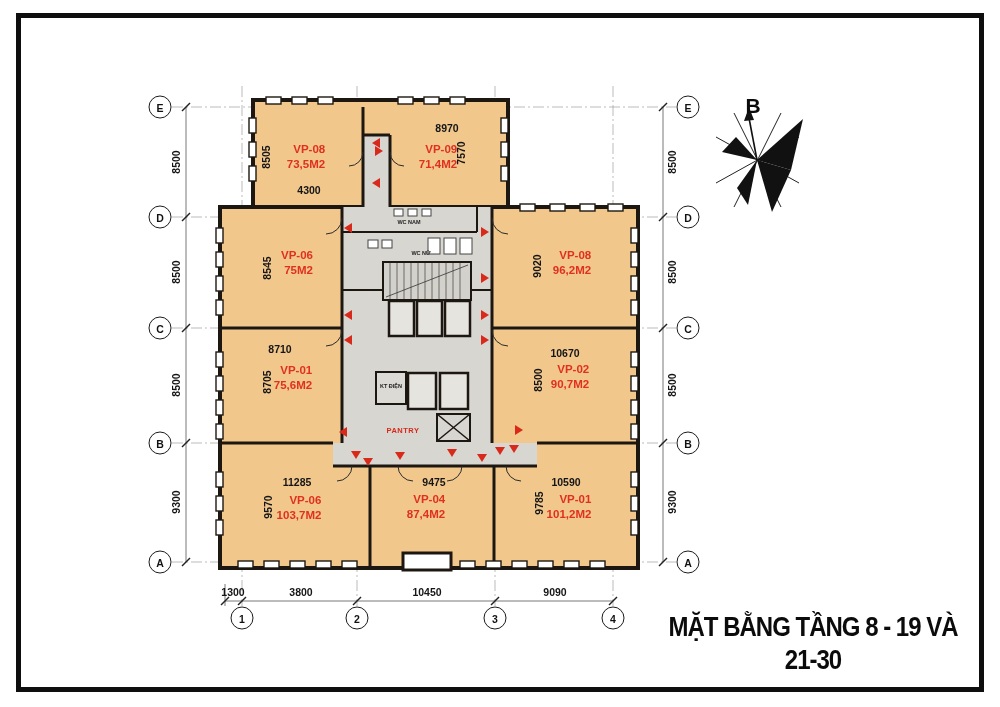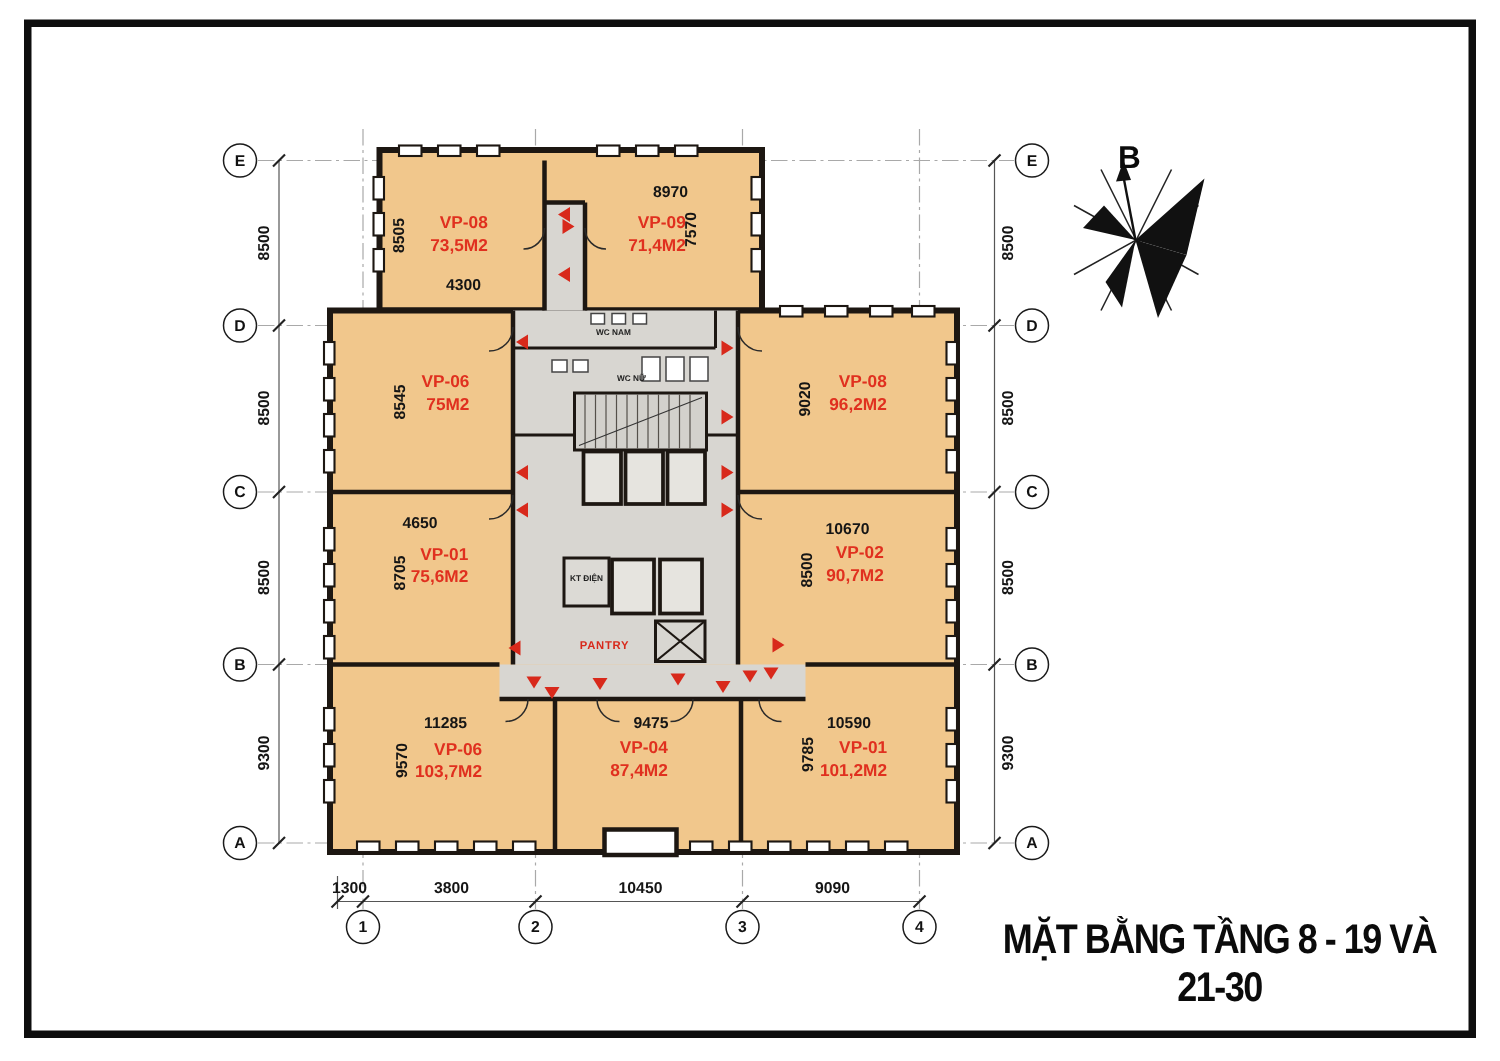--- a/index.html
+++ b/index.html
@@ -302,21 +302,21 @@
     <div>VP-01</div>
     <div>101,2M2</div>
   </div>
 
   <div class="lbl dim" style="left:309px;top:190px">4300</div>
   <div class="lbl dim dimv" style="left:266px;top:157px">8505</div>
   <div class="lbl dim" style="left:447px;top:128px">8970</div>
   <div class="lbl dim dimv" style="left:461px;top:153px">7570</div>
   <div class="lbl dim dimv" style="left:267px;top:268px">8545</div>
   <div class="lbl dim dimv" style="left:537px;top:266px">9020</div>
-  <div class="lbl dim" style="left:280px;top:349px">4650</div>
+  <div class="lbl dim" style="left:280px;top:349px">8710</div>
   <div class="lbl dim dimv" style="left:267px;top:382px">8705</div>
   <div class="lbl dim" style="left:565px;top:353px">10670</div>
   <div class="lbl dim dimv" style="left:538px;top:380px">8500</div>
   <div class="lbl dim" style="left:297px;top:482px">11285</div>
   <div class="lbl dim dimv" style="left:268px;top:507px">9570</div>
   <div class="lbl dim" style="left:434px;top:482px">9475</div>
   <div class="lbl dim" style="left:566px;top:482px">10590</div>
   <div class="lbl dim dimv" style="left:539px;top:503px">9785</div>
 
   <div class="lbl tiny" style="left:409px;top:222px">WC NAM</div>

